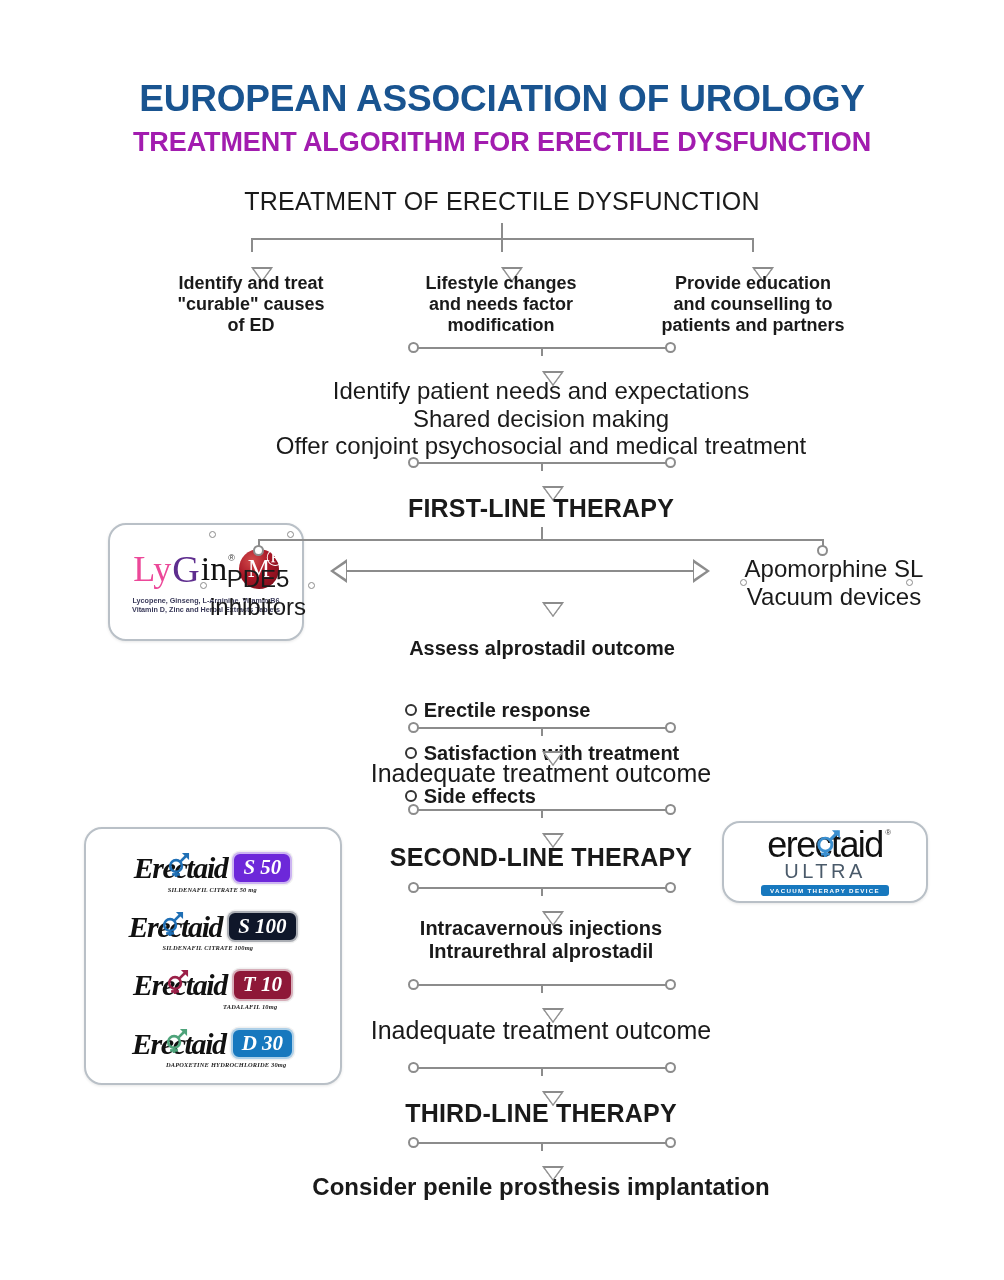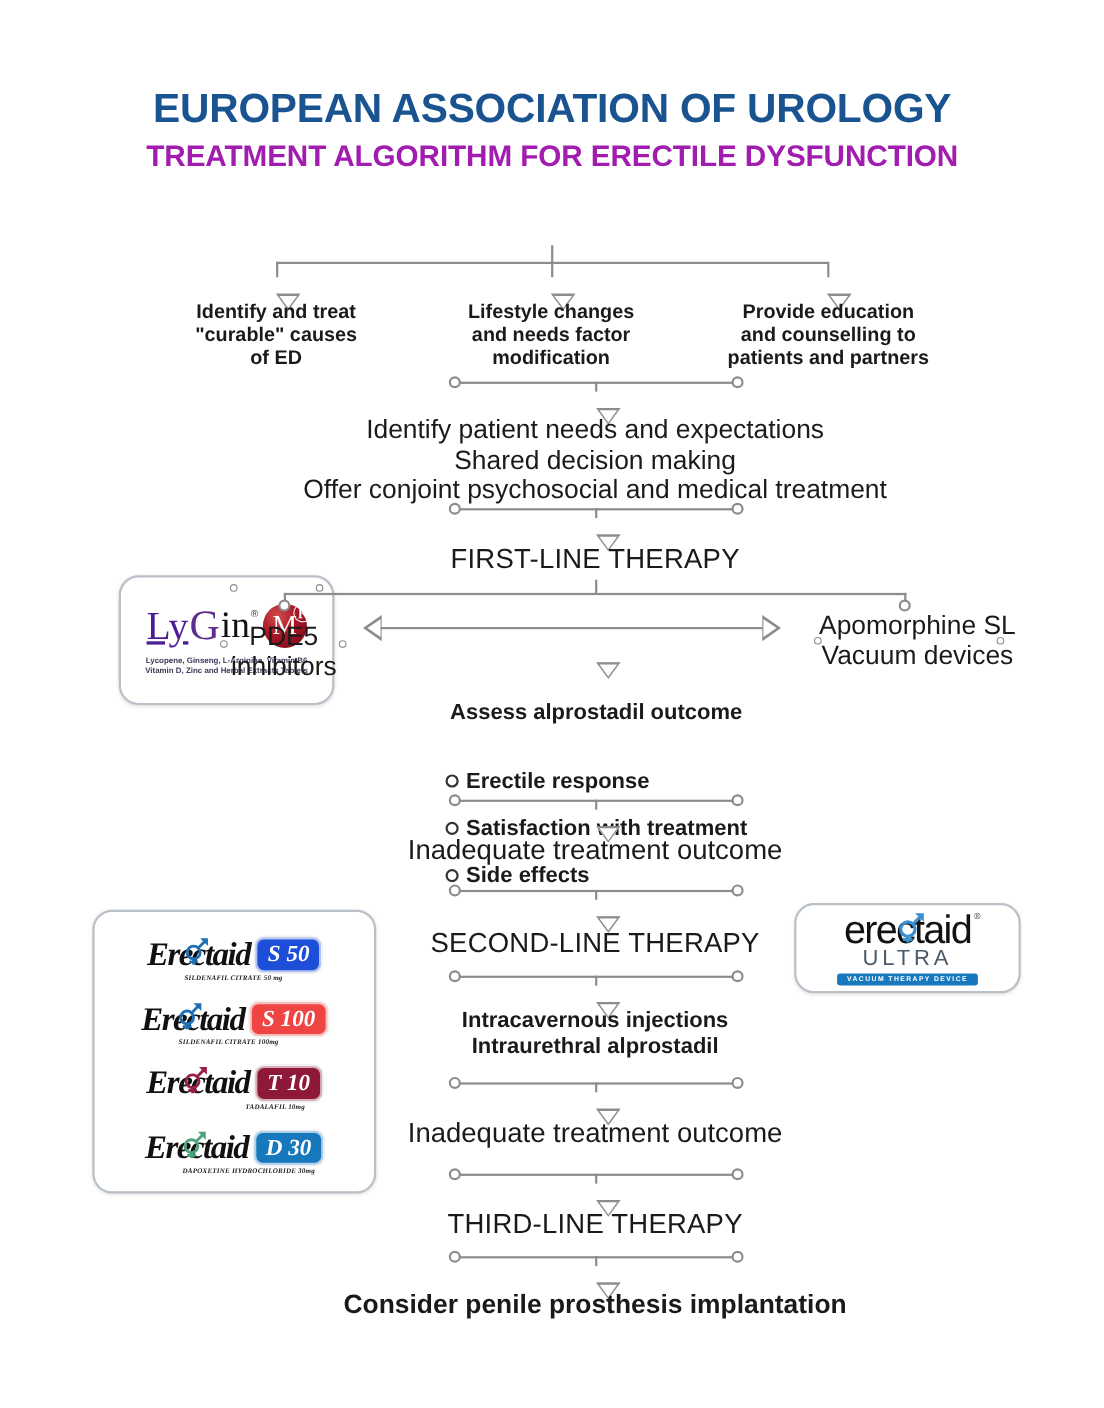--- a/index.html
+++ b/index.html
@@ -40,21 +40,21 @@
     margin-top: 28px;
   }
 
   .node {
     position: absolute;
     text-align: center;
     line-height: 1.16;
     white-space: pre-line;
   }
   .n-head   { font-size: 25px; font-weight: normal; letter-spacing: .2px; }
-  .n-stage  { font-size: 25px; font-weight: normal; letter-spacing: .2px; }
+  .n-stage  { font-size: 25px; font-weight: bold; letter-spacing: .2px; }
   .n-body   { font-size: 18px; font-weight: bold; }
   .n-body-l { font-size: 20px; font-weight: bold; }
   .n-plain  { font-size: 24px; font-weight: normal; }
 
   
   .vline  { position: absolute; width: 2px; background: #8c8c8c; }
   .hline  { position: absolute; height: 2px; background: #8c8c8c; }
 
   .arrow-dn {
     position: absolute;
@@ -139,21 +139,21 @@
     box-shadow: 0 1px 3px rgba(0,0,0,.10);
   }
 
   
   #lygin-card { left: 108px; top: 336px; width: 196px; height: 118px; }
   .lygin-wrap {
     display: flex; flex-direction: column; align-items: center;
     justify-content: center; height: 100%; padding: 6px 8px;
   }
   .lygin-logo { display: flex; align-items: center; gap: 1px; }
-  .lygin-ly { font-family: "Liberation Serif", serif; font-size: 36px; color: #4c1d95; line-height: 1; text-decoration: underline; }
+  .lygin-ly { font-family: "Liberation Serif", serif; font-size: 36px; color: #ec4899; line-height: 1; }
   .lygin-g  { font-family: "Liberation Serif", serif; font-size: 38px; color: #5e2d8e; line-height: 1; }
   .lygin-in { font-family: "Liberation Serif", serif; font-size: 34px; color: #111; line-height: 1; }
   .lygin-reg{ font-size: 9px; color: #333; align-self: flex-start; margin-top: 4px; }
   .lygin-m {
     width: 40px; height: 40px; border-radius: 50%;
     background: radial-gradient(circle at 33% 28%, #d24b4b 0%, #a81626 45%, #6d0a16 100%);
     display: flex; align-items: center; justify-content: center;
     margin-left: 3px; position: relative;
   }
   .lygin-m span {
@@ -227,20 +227,21 @@
 </head>
 <body>
 
 <div class="header">
   <div class="title-main">EUROPEAN ASSOCIATION OF UROLOGY</div>
   <div class="title-sub">TREATMENT ALGORITHM FOR ERECTILE DYSFUNCTION</div>
 </div>
 
 <div class="flow">
 
+  <div class="node n-head" style="left:0; top:0; width:1004px;">TREATMENT OF ERECTILE DYSFUNCTION</div>
 
   <div class="vline" style="left:501px; top:36px; height:16px;"></div>
   <div class="hline" style="left:251px; top:51px; width:502px;"></div>
   <div class="vline" style="left:251px; top:51px; height:14px;"></div>
   <div class="vline" style="left:501px; top:51px; height:14px;"></div>
   <div class="vline" style="left:752px; top:51px; height:14px;"></div>
   <div class="arrow-dn" style="left:251px; top:80px;"></div>
   <div class="arrow-dn" style="left:501px; top:80px;"></div>
   <div class="arrow-dn" style="left:752px; top:80px;"></div>
 
@@ -327,36 +328,36 @@
           <span>Erectaid</span>
           <svg class="gender-sym" viewBox="0 0 40 40">
             <circle cx="17" cy="23" r="9" fill="none" stroke="#1f6fb5" stroke-width="4"></circle>
             <line x1="24" y1="16" x2="35" y2="5" stroke="#1f6fb5" stroke-width="4"></line>
             <polygon points="37,3 37,14 26,3" fill="#1f6fb5"></polygon>
             <line x1="17" y1="32" x2="17" y2="40" stroke="#1f6fb5" stroke-width="4"></line>
             <line x1="11" y1="36" x2="23" y2="36" stroke="#1f6fb5" stroke-width="4"></line>
           </svg>
           <span class="erectaid-sub">SILDENAFIL CITRATE 50 mg</span>
         </span>
-        <span class="erectaid-badge" style="background:#1d4ed8">S 50</span>
+        <span class="erectaid-badge" style="background:#6d28d9">S 50</span>
       </div>
 
       <div class="erectaid-row">
         <span class="erectaid-word">
           <span>Erectaid</span>
           <svg class="gender-sym" viewBox="0 0 40 40">
             <circle cx="17" cy="23" r="9" fill="none" stroke="#1f6fb5" stroke-width="4"></circle>
             <line x1="24" y1="16" x2="35" y2="5" stroke="#1f6fb5" stroke-width="4"></line>
             <polygon points="37,3 37,14 26,3" fill="#1f6fb5"></polygon>
             <line x1="17" y1="32" x2="17" y2="40" stroke="#1f6fb5" stroke-width="4"></line>
             <line x1="11" y1="36" x2="23" y2="36" stroke="#1f6fb5" stroke-width="4"></line>
           </svg>
           <span class="erectaid-sub">SILDENAFIL CITRATE 100mg</span>
         </span>
-        <span class="erectaid-badge" style="background:#ef4444">S 100</span>
+        <span class="erectaid-badge" style="background:#0f172a">S 100</span>
       </div>
 
       <div class="erectaid-row">
         <span class="erectaid-word">
           <span>Erectaid</span>
           <svg class="gender-sym" viewBox="0 0 40 40">
             <circle cx="17" cy="23" r="9" fill="none" stroke="#9b2048" stroke-width="4"></circle>
             <line x1="24" y1="16" x2="35" y2="5" stroke="#9b2048" stroke-width="4"></line>
             <polygon points="37,3 37,14 26,3" fill="#9b2048"></polygon>
             <line x1="17" y1="32" x2="17" y2="40" stroke="#9b2048" stroke-width="4"></line>

